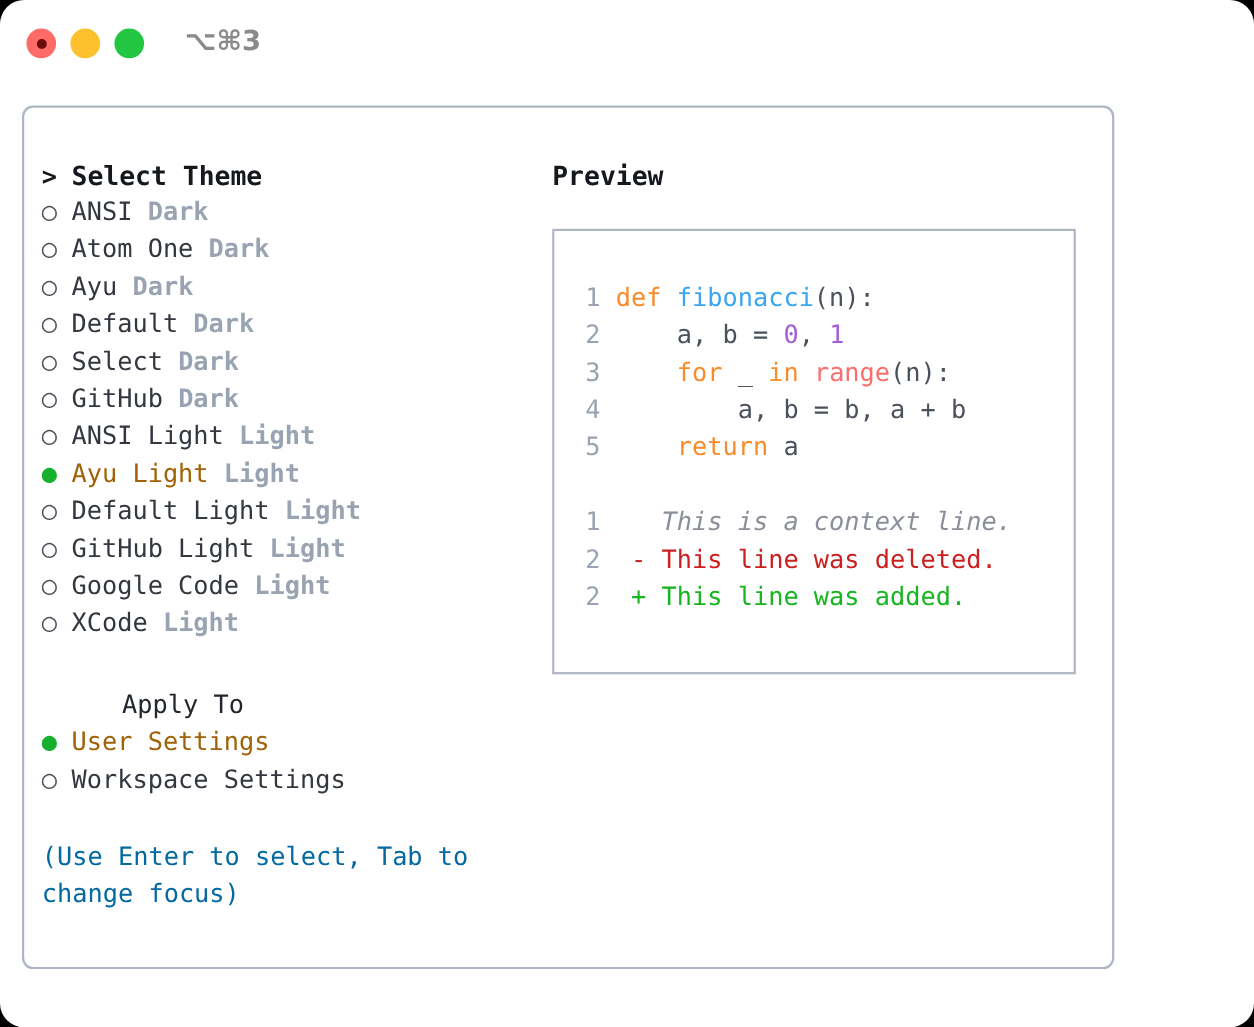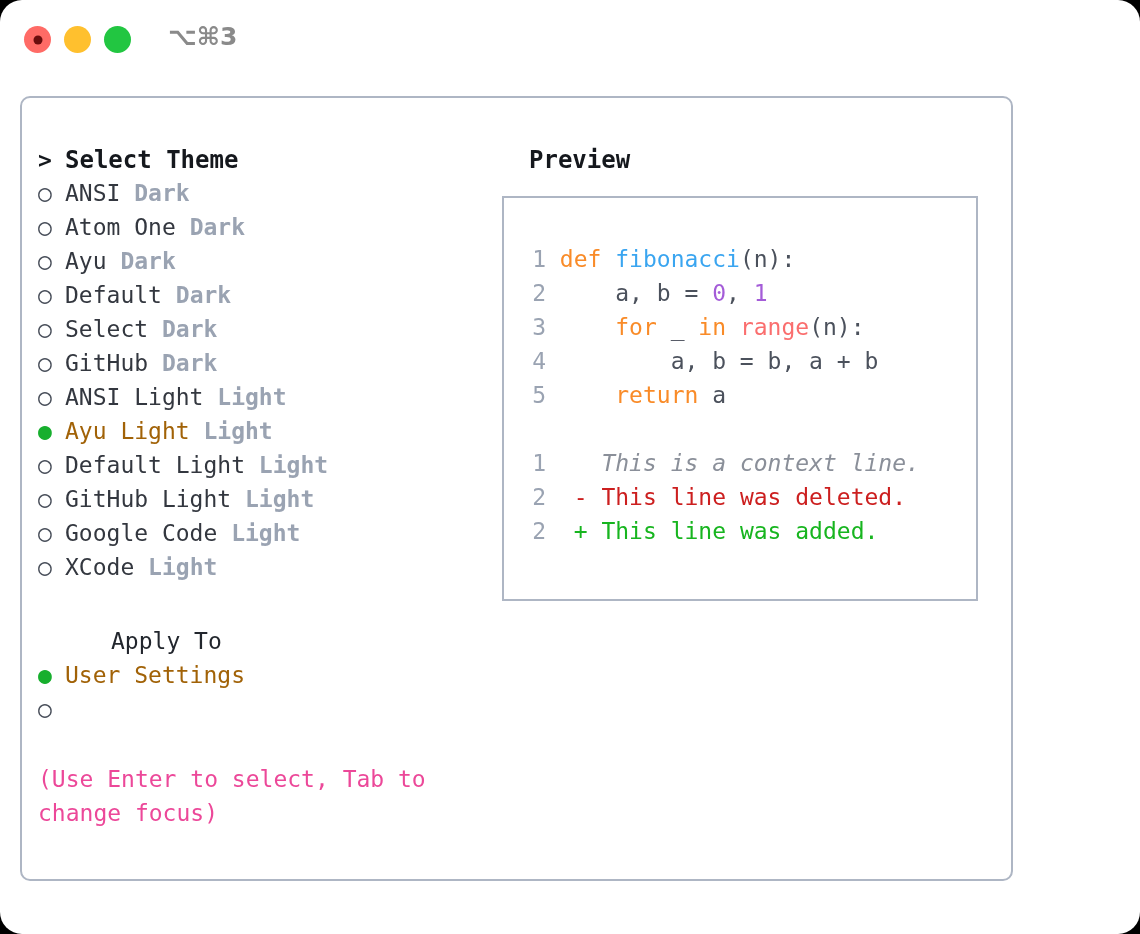--- a/index.html
+++ b/index.html
@@ -113,42 +113,41 @@
   .apply-head {
     color: #22262d;
     gap: 46px;
   }
   #spacer-1 { height: 40px; }
   #spacer-2 { height: 32px; }
 
   #hint {
     font-size: 23px;
     line-height: 34px;
-    color: #ec4899;
+    color: #0369a1;
     width: 420px;
     white-space: pre-wrap;
   }
 
   
   #right-col {
     position: absolute;
     left: 480px;
     top: 48px;
     width: 500px;
   }
   #preview-title {
     font-size: 24px;
     font-weight: 700;
     color: #15181d;
     height: 34px;
     white-space: pre;
-    margin-left: 27px;
   }
   #preview-box {
-    margin-top: 16px;
+    margin-top: 28px;
     width: 476px;
     height: 405px;
     border: 2px solid #aeb6c4;
     box-sizing: border-box;
     background: #ffffff;
     position: relative;
   }
   #code {
     position: absolute;
     left: 16px;
@@ -213,21 +212,21 @@
         </div>
 
       <div id="spacer-1"></div>
 
       <div class="row apply-head">
         <span class="marker"> </span><span>Apply To</span>
       </div>
 
       <div id="apply-list">
           <div class="row"><span class="marker bullet-on">●</span><span class="label-sel">User Settings</span></div>
-          <div class="row"><span class="marker bullet-off">○</span></div>
+          <div class="row"><span class="marker bullet-off">○</span><span>Workspace Settings</span></div>
         </div>
 
       <div id="spacer-2"></div>
 
       <div id="hint">(Use Enter to select, Tab to change focus)</div>
     </div>
 
     <div id="right-col">
       <div id="preview-title">Preview</div>
       <div id="preview-box">

